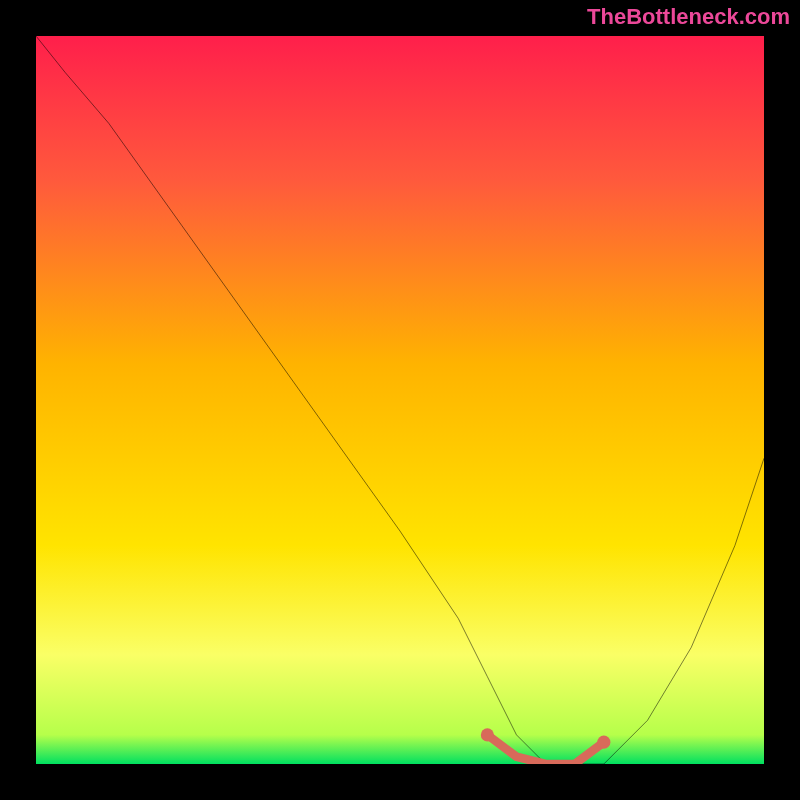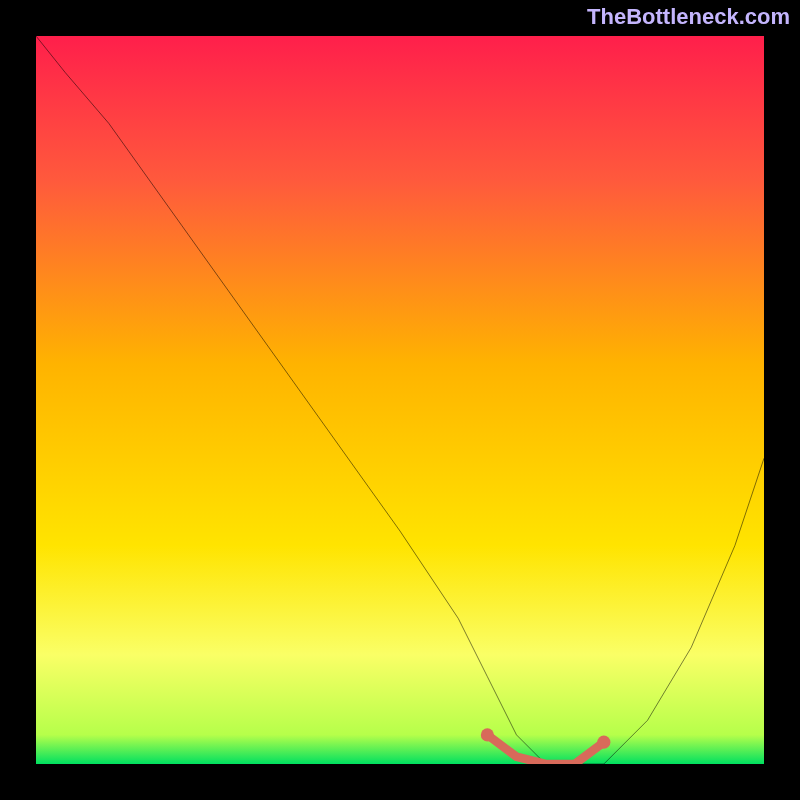--- a/index.html
+++ b/index.html
@@ -8,21 +8,21 @@
     height: 800px;
     background: #000;
     position: relative;
     font-family: Arial, sans-serif;
     overflow: hidden;
   }
   .watermark {
     position: absolute;
     top: 4px;
     right: 10px;
-    color: #c4b5fd;
+    color: #ec4899;
     font-size: 22px;
     font-weight: bold;
     z-index: 10;
   }
   .plot-area {
     position: absolute;
     left: 36px;
     top: 36px;
     width: 728px;
     height: 728px;

